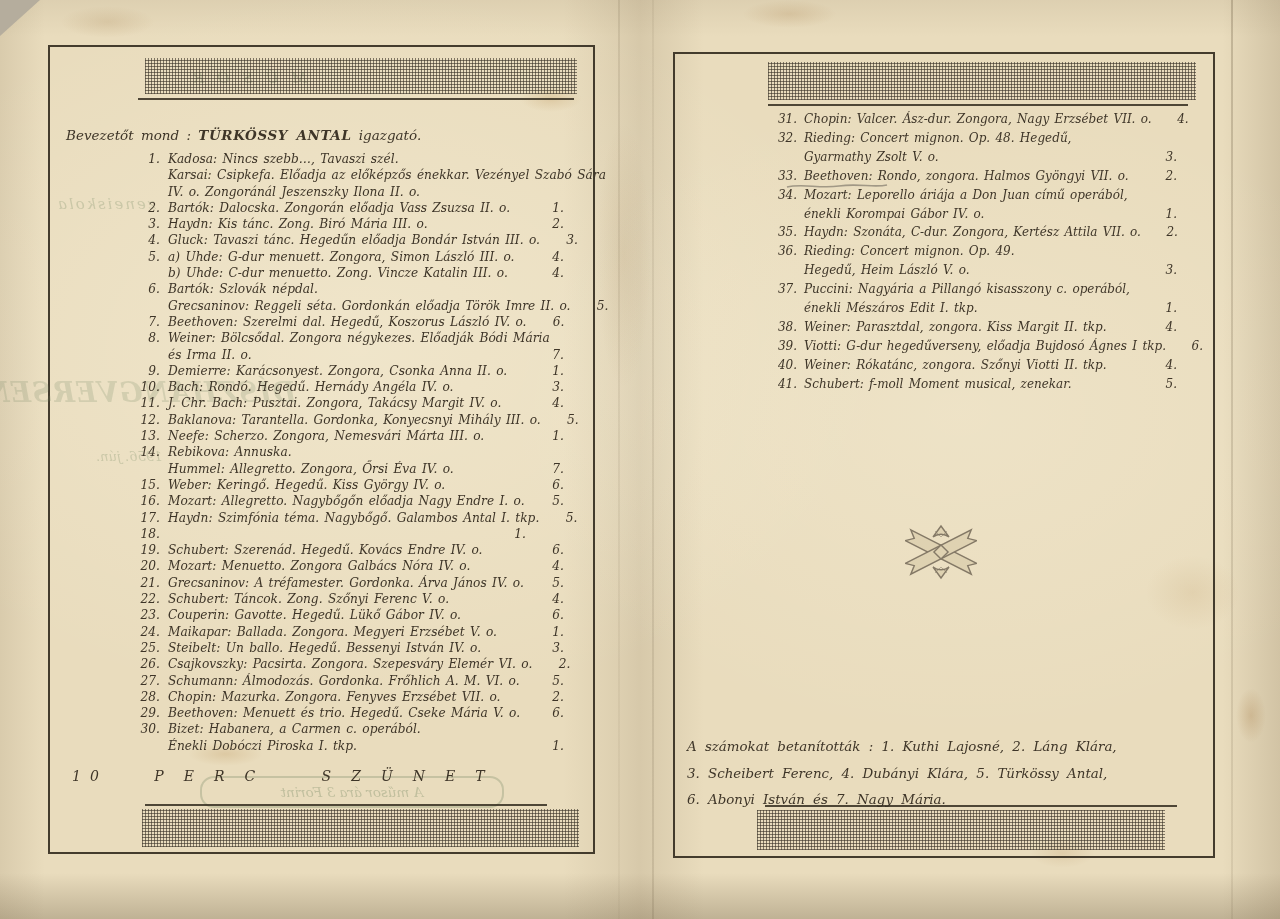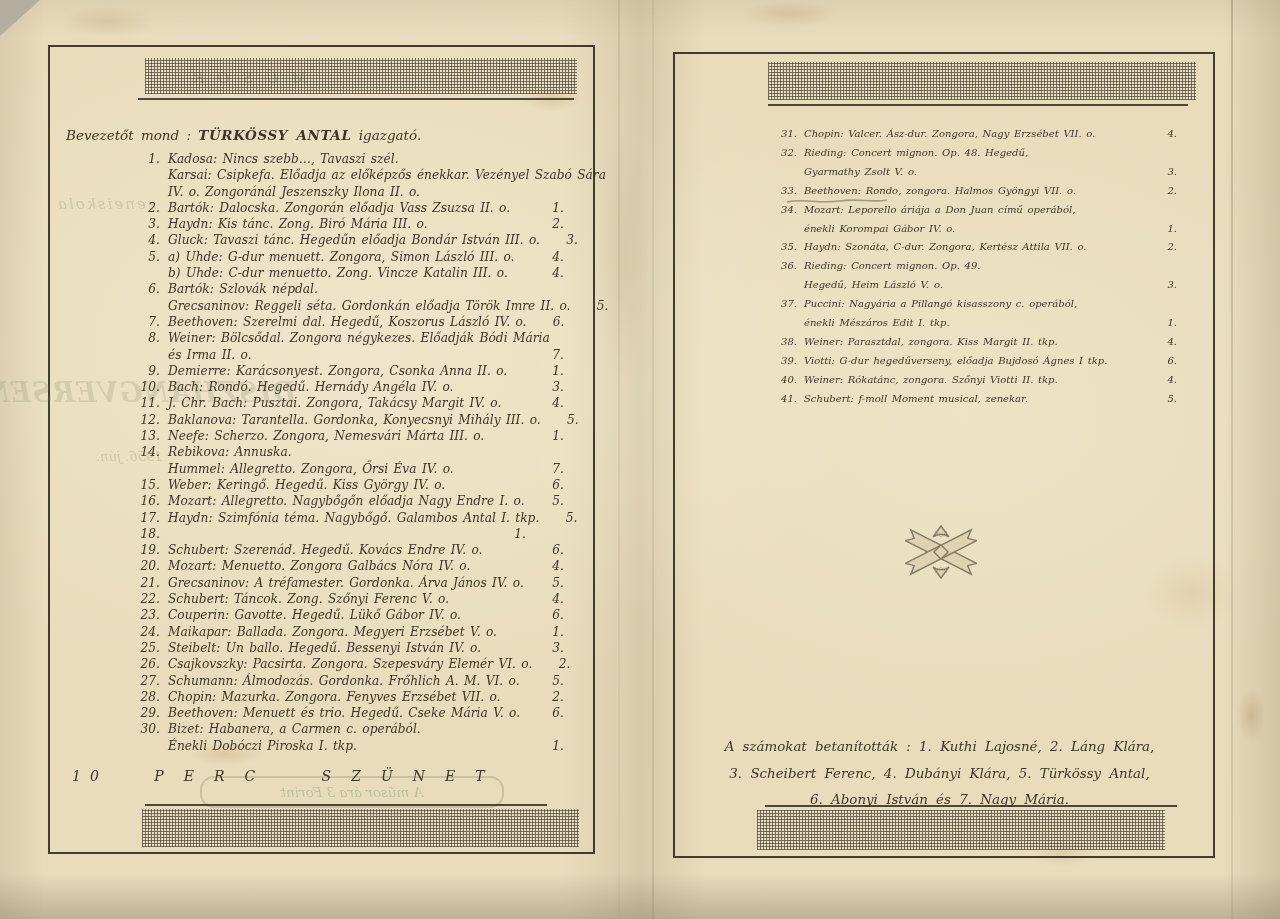--- a/index.html
+++ b/index.html
@@ -21,30 +21,30 @@
   .hatch{position:absolute;
     background-image:
       repeating-linear-gradient(0deg, rgba(58,51,40,.62) 0 1px, transparent 1px 3px),
       repeating-linear-gradient(90deg, rgba(58,51,40,.62) 0 1px, transparent 1px 3px);
   }
   .rule{position:absolute;height:2px;background:rgba(50,44,31,.85);}
   .intro{position:absolute;left:16px;top:80px;font-size:13.5px;font-style:italic;white-space:nowrap;word-spacing:3px;}
   .intro b{letter-spacing:.6px;}
   .plist{position:absolute;font-style:italic;font-size:12.2px;word-spacing:1.5px;}
   .plist-left{left:76px;top:104px;width:438px;line-height:16.3px;}
-  .plist-right{left:90px;top:71px;width:412px;line-height:18.9px;font-size:10px;}
+  .plist-right{left:90px;top:56px;width:412px;line-height:18.9px;font-size:12px;}
   .prow{display:grid;grid-template-columns:34px 1fr 30px;column-gap:8px;position:relative;}
   .plist-right .prow{grid-template-columns:32px 1fr 30px;column-gap:7px;}
   .pn{text-align:right;}
   .pt{white-space:nowrap;overflow:visible;}
   .ps{text-align:right;}
   .interval{position:absolute;left:22px;top:721px;font-style:italic;font-size:14px;white-space:nowrap;}
   .interval .inum{letter-spacing:9px;margin-right:42px;}
   .interval .ilabel{letter-spacing:20px;word-spacing:22px;}
-  .credits{position:absolute;left:12px;top:680px;width:505px;font-style:italic;font-size:13.4px;line-height:26.5px;word-spacing:4px;text-align:center;}
+  .credits{position:absolute;left:12px;top:680px;width:505px;font-style:italic;font-size:13.4px;line-height:26.5px;word-spacing:4px;}
   .ornament{position:absolute;left:230px;top:468px;width:72px;height:60px;opacity:.8;}
   .ghost{position:absolute;transform:scaleX(-1);color:rgba(108,130,94,.30);filter:blur(.5px);
          font-style:italic;pointer-events:none;white-space:nowrap;}
   .ghost-musor{left:130px;top:22px;font-size:15px;letter-spacing:13px;}
   .ghost-school{left:6px;top:148px;font-size:15px;letter-spacing:2px;color:rgba(108,130,94,.26);}
   .ghost-title{left:-4px;top:330px;width:250px;font-size:27px;font-weight:bold;letter-spacing:1px;
                color:rgba(108,130,94,.20);text-align:center;white-space:normal;line-height:32px;}
   .ghost-date{left:46px;top:402px;font-size:13px;color:rgba(108,130,94,.26);}
   .ghost-stamp{left:150px;top:729px;width:300px;height:28px;border:2px solid rgba(108,130,94,.28);
                border-radius:14px;font-size:13.5px;line-height:28px;text-align:center;color:rgba(108,130,94,.32);}

